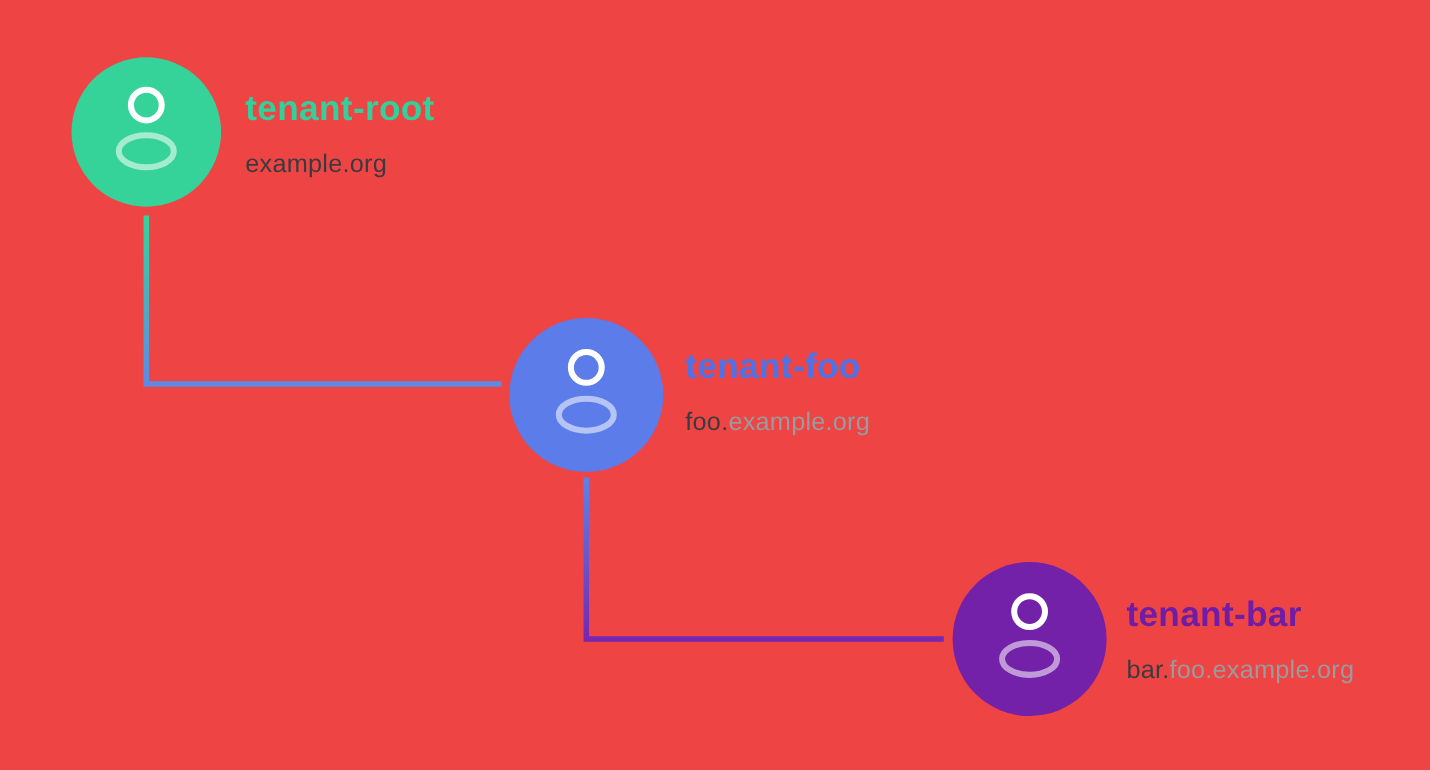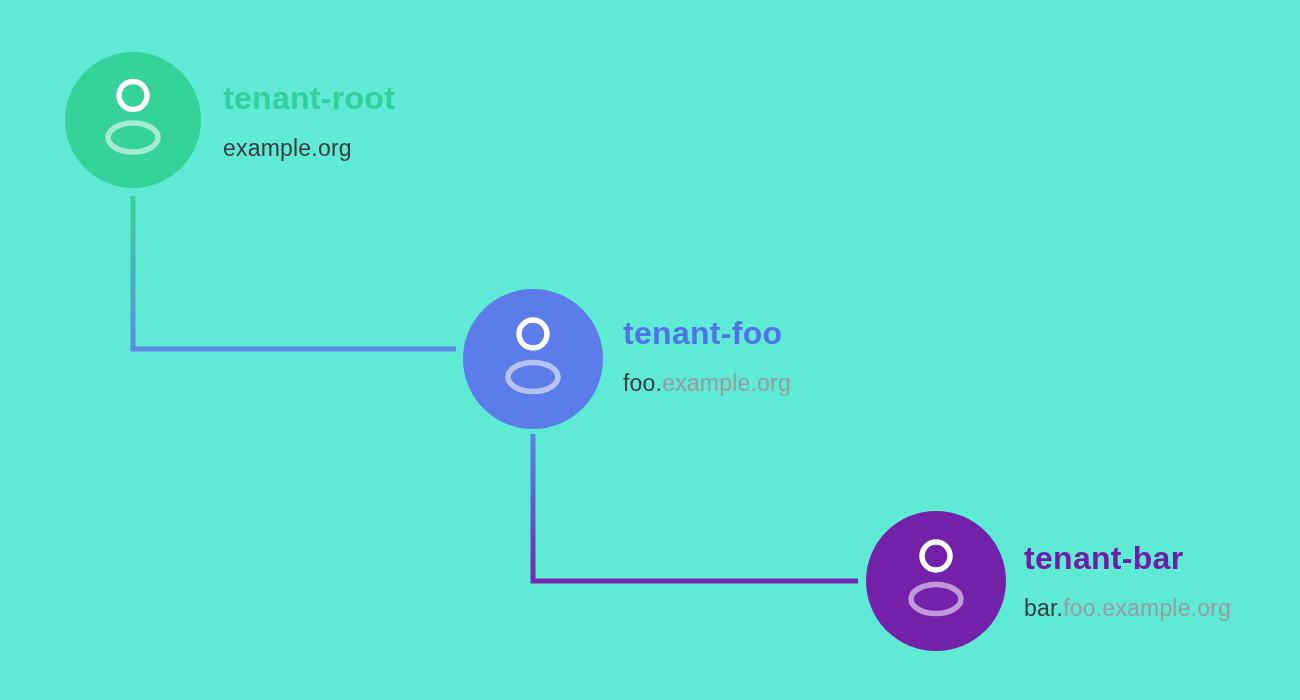--- a/index.html
+++ b/index.html
@@ -4,21 +4,21 @@
 <style>
   html, body {
     margin: 0;
     padding: 0;
     background: #ffffff;
   }
   .canvas {
     position: relative;
     width: 1300px;
     height: 700px;
-    background: #5eead4;
+    background: #ef4444;
     overflow: hidden;
     font-family: "Liberation Sans", sans-serif;
   }
   svg { display: block; }
   .node-title {
     font-family: "Liberation Sans", sans-serif;
     font-size: 32px;
     font-weight: bold;
     letter-spacing: 0.3px;
   }

